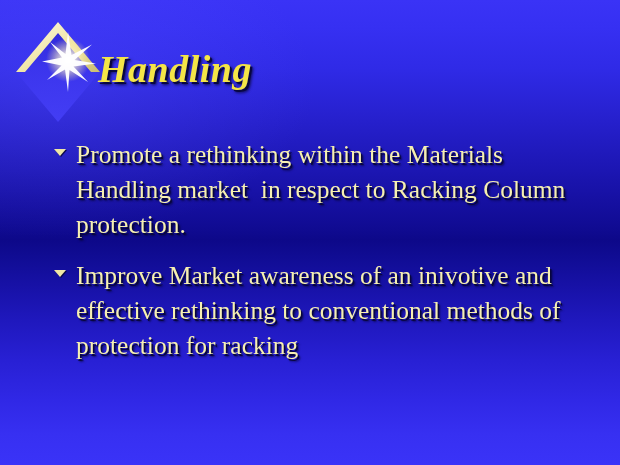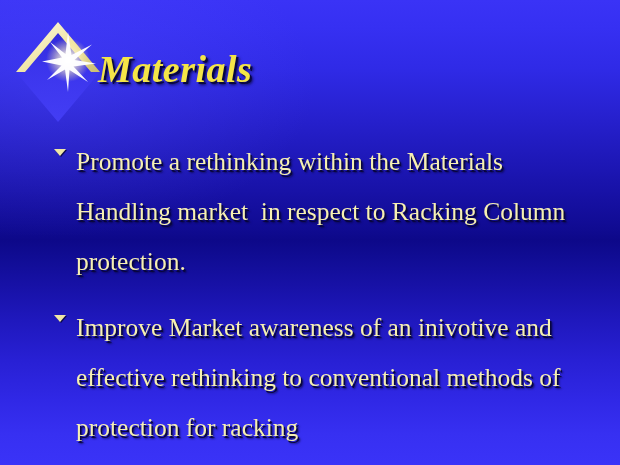--- a/index.html
+++ b/index.html
@@ -88,21 +88,21 @@
     width: 0;
     height: 0;
     border-left: 6px solid transparent;
     border-right: 6px solid transparent;
     border-top: 7px solid #efe7a6;
     filter: drop-shadow(1.5px 1.5px 0 rgba(8,6,60,0.9));
   }
   .bullet-text {
     display: block;
     font-size: 25.5px;
-    line-height: 50px;
+    line-height: 35px;
     color: #f6f0b2;
     text-shadow:
        1.5px 1.5px 0 rgba(8,6,58,0.95),
        2.5px 2.5px 2px rgba(4,3,40,0.6);
     white-space: pre-wrap;
   }
 </style>
 </head>
 <body>
 
@@ -135,21 +135,21 @@
       <path d="M46 6 L88 56 L79 56 L46 17 L13 56 L4 56 Z" fill="url(#chevGrad)"></path>
 
       <circle cx="56" cy="44" r="22" fill="url(#starGlow)"></circle>
 
       <path d="M56 16 L59.5 39 L80 28.5 L62.5 44 L84 47.5 L61.5 50.5
                L76 66 L57.5 54 L56 76 L53 53.5 L35 64 L49.5 49.5
                L30 45.5 L50 41.5 L38 26 L53.5 38 Z" fill="#ffffff" opacity="0.96"></path>
     </svg>
   </div>
 
-  <div id="title">Materials</div>
+  <div id="title">Handling</div>
 
   <div id="body">
 
     <div class="bullet">
       <span class="bullet-marker"></span>
       <span class="bullet-text">Promote a rethinking within the Materials Handling market  in respect to Racking Column protection.</span>
     </div>
 
     <div class="bullet">
       <span class="bullet-marker"></span>

